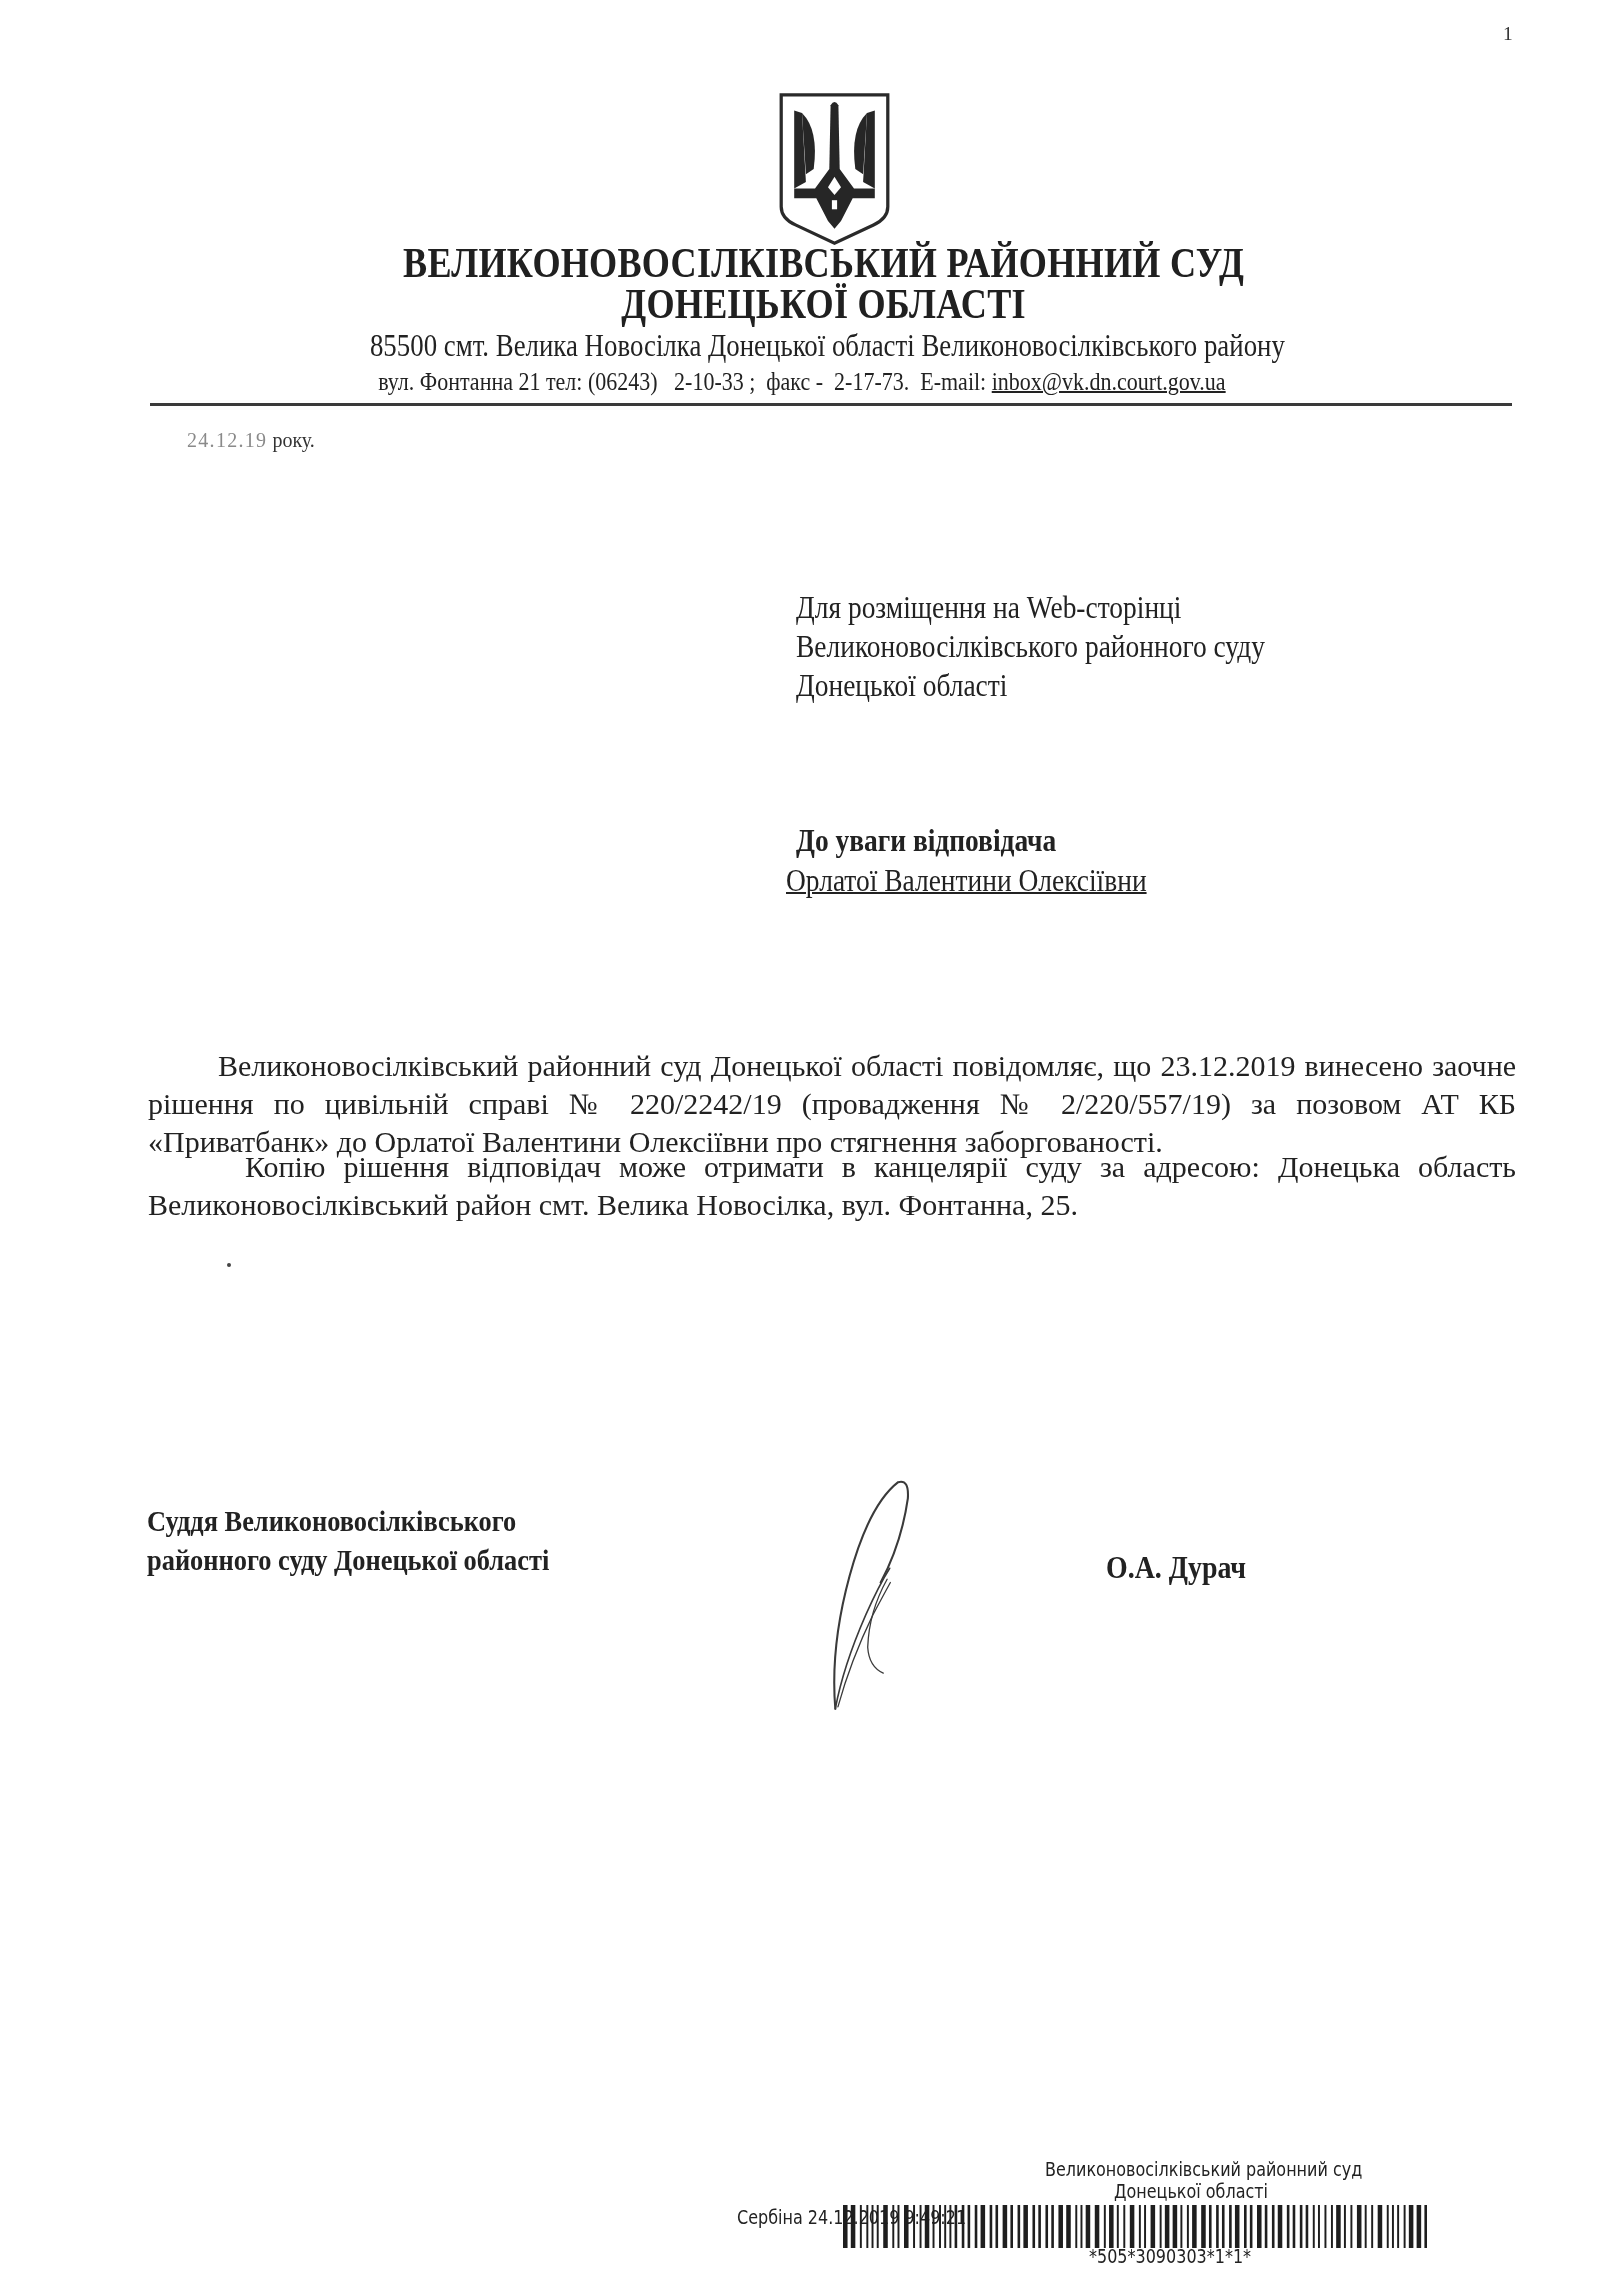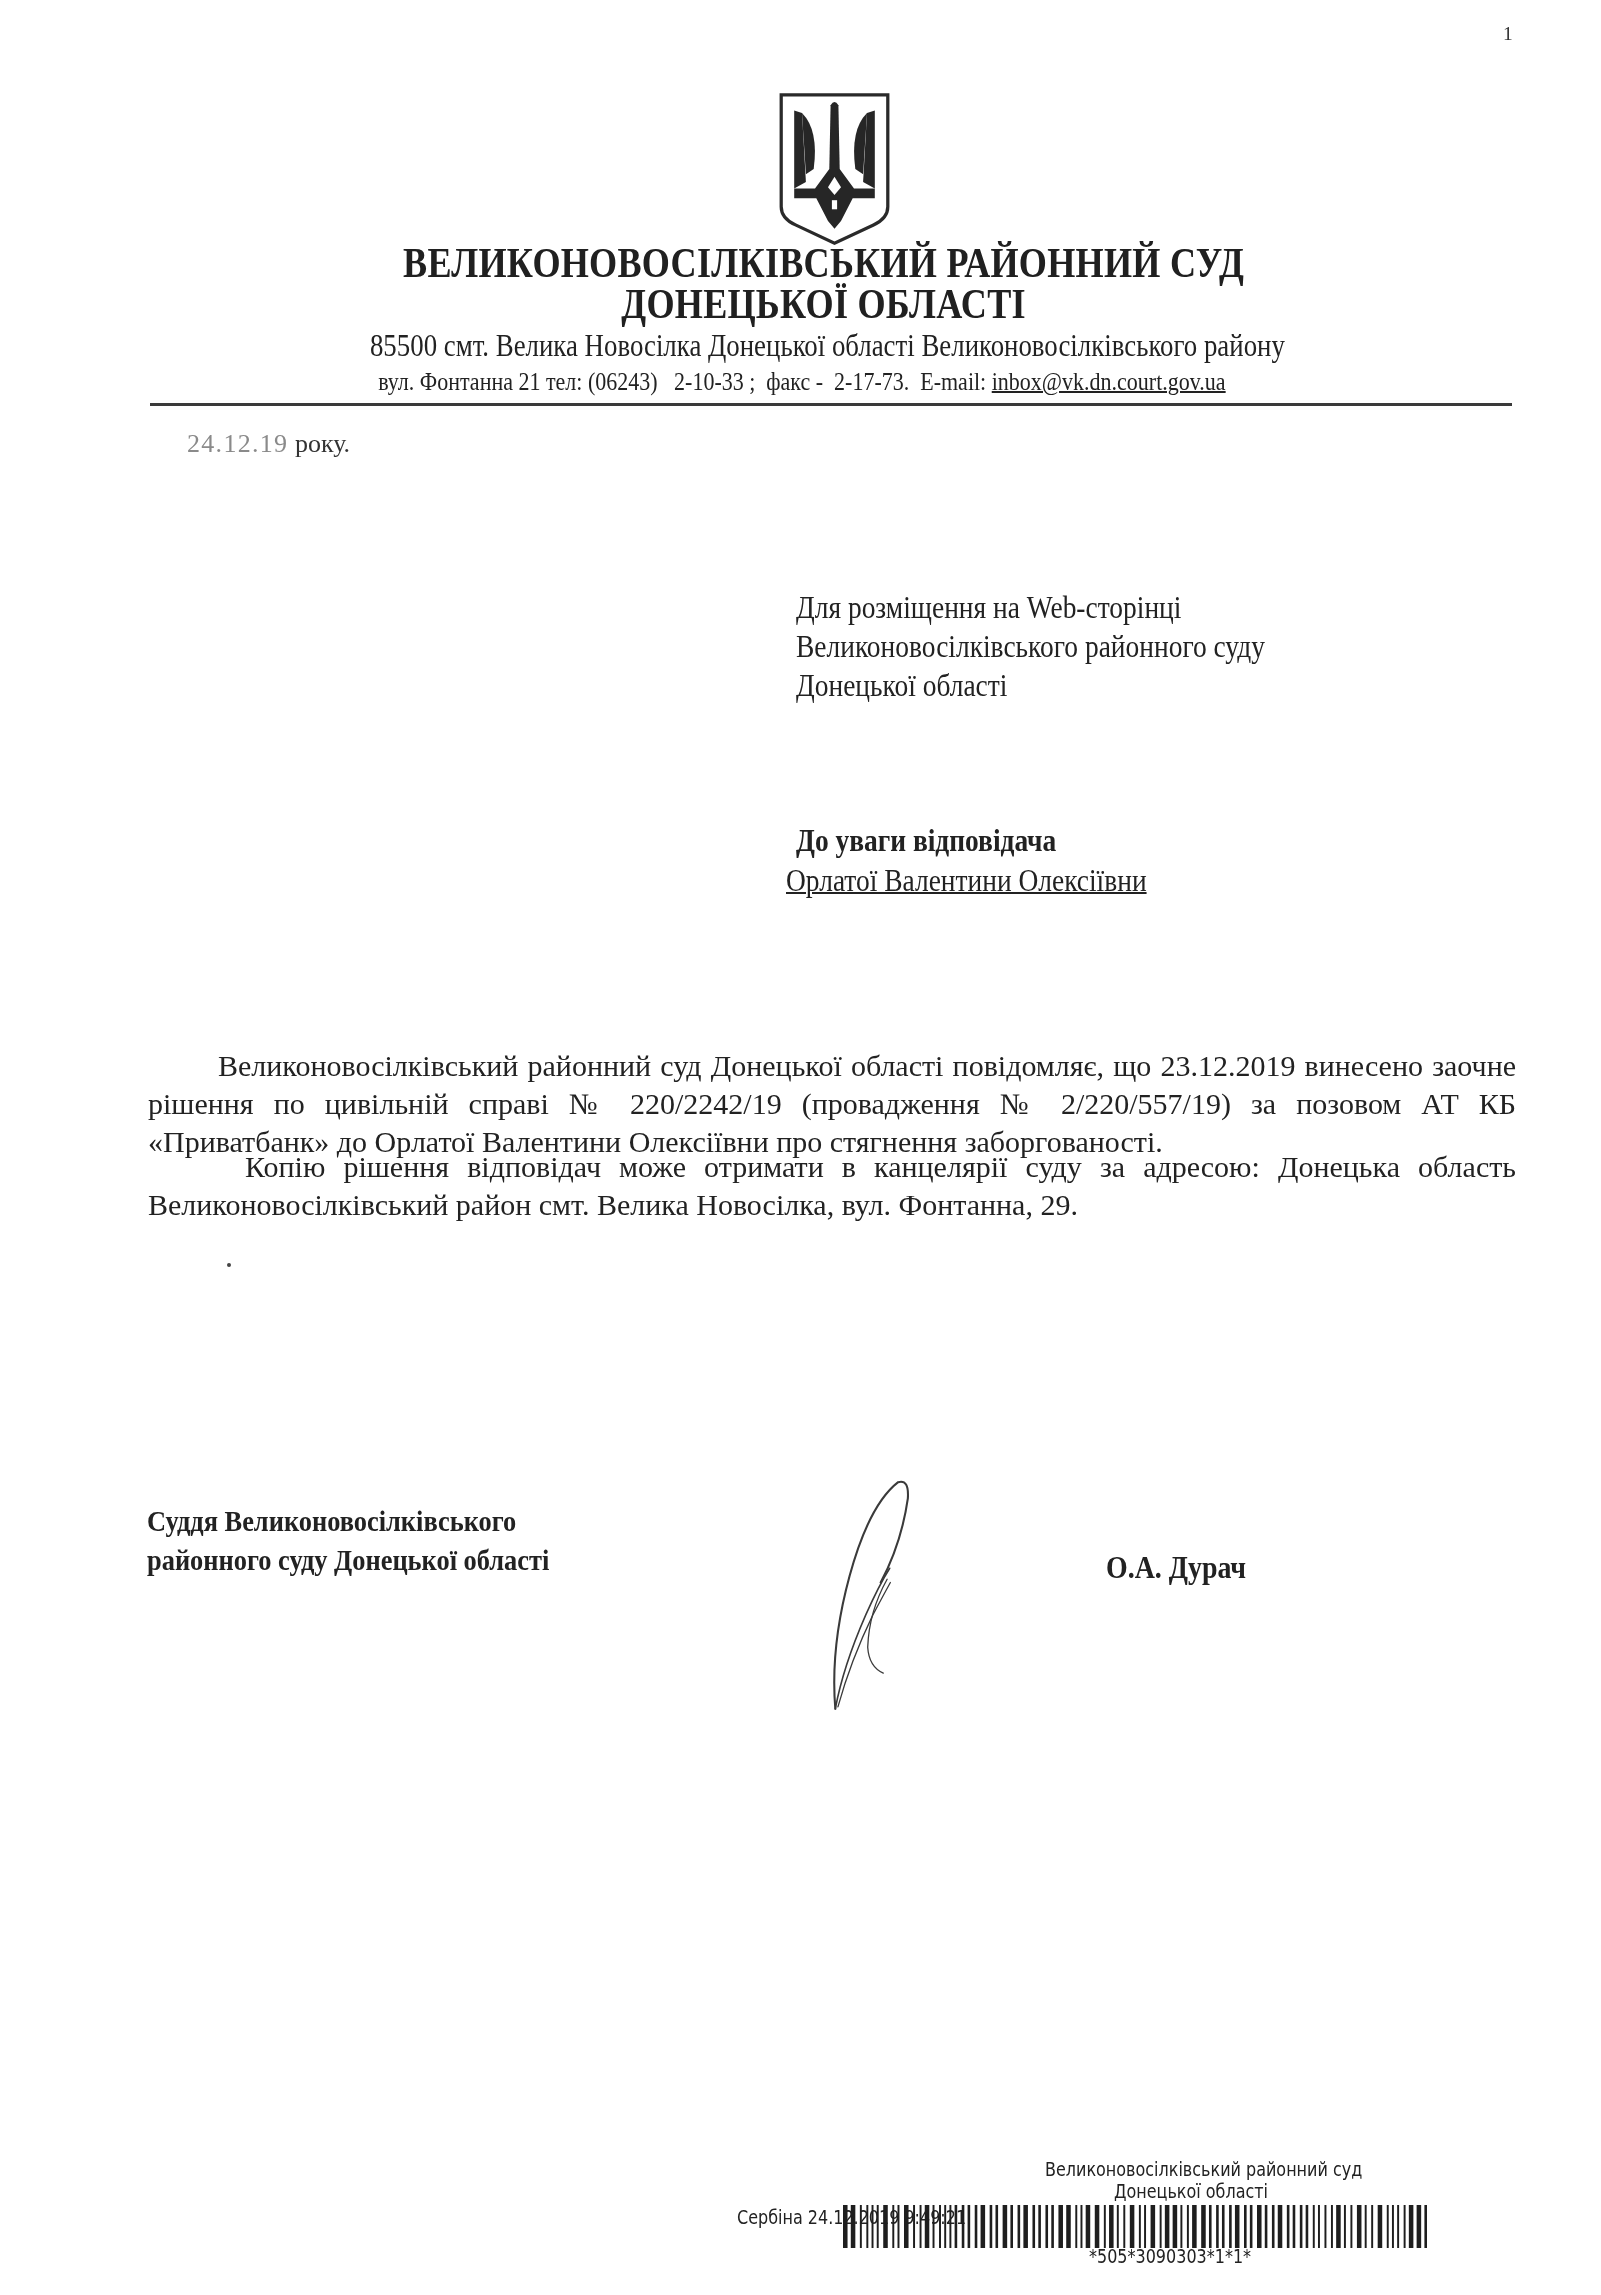--- a/index.html
+++ b/index.html
@@ -12,21 +12,21 @@
            font-size: 42px; letter-spacing: 0.3px; color: #202020;
            transform: scaleX(0.86); transform-origin: 824px 0; }
   .title1 { top: 239px; }
   .title2 { top: 280px; }
   .addr { left: 0; width: 1647px; text-align: center; font-size: 30.5px; top: 329px; color: #222;
           transform: scaleX(0.88); transform-origin: 856px 0; }
   .contact { left: 0; width: 1582px; text-align: center; font-size: 25px; top: 368px; color: #222;
              transform: scaleX(0.88); transform-origin: 882px 0; white-space: pre; }
   .contact .email { text-decoration: underline; text-decoration-thickness: 1.9px; }
   .rule { left: 150px; top: 403px; width: 1362px; height: 3.2px; background: #3a3a3a; }
-  .date { left: 187px; top: 429px; font-size: 26px; color: #333; }
+  .date { left: 187px; top: 429px; font-size: 20px; color: #333; }
   .date .d { color: #8a8a8a; letter-spacing: 1.3px; }
   .web { left: 796px; font-size: 30.5px; color: #222;
          transform: scaleX(0.9); transform-origin: 0 0; white-space: nowrap; }
   .web1 { top: 591px; } .web2 { top: 630px; } .web3 { top: 669px; }
   .attn { left: 796px; top: 824px; font-size: 30.5px; font-weight: bold; color: #222;
           transform: scaleX(0.9); transform-origin: 0 0; white-space: nowrap; }
   .resp { left: 786px; top: 864px; font-size: 30.5px; color: #222; text-decoration: underline;
           text-decoration-thickness: 1.9px; transform: scaleX(0.9); transform-origin: 0 0; white-space: nowrap; }
   .body-text { left: 148px; width: 1368px; font-size: 30px; line-height: 38px; color: #222;
                text-align: justify; }
@@ -77,21 +77,21 @@
 <div class="abs date"><span class="d">24.12.19</span><span> року.</span></div>
 
 <div class="abs web web1">Для розміщення на Web-сторінці</div>
 <div class="abs web web2">Великоновосілківського районного суду</div>
 <div class="abs web web3">Донецької області</div>
 
 <div class="abs attn">До уваги відповідача</div>
 <div class="abs resp">Орлатої Валентини Олексіївни</div>
 
 <div class="abs body-text p1">Великоновосілківський районний суд Донецької області повідомляє, що 23.12.2019 винесено заочне рішення по цивільній справі № 220/2242/19 (провадження № 2/220/557/19) за позовом АТ КБ «Приватбанк» до Орлатої Валентини Олексіївни про стягнення заборгованості.</div>
-<div class="abs body-text p2">Копію рішення відповідач може отримати в канцелярії суду за адресою: Донецька область Великоновосілківський район смт. Велика Новосілка, вул. Фонтанна, 29.</div>
+<div class="abs body-text p2">Копію рішення відповідач може отримати в канцелярії суду за адресою: Донецька область Великоновосілківський район смт. Велика Новосілка, вул. Фонтанна, 25.</div>
 <div class="abs stray-dot"></div>
 
 <div class="abs judge judge1">Суддя Великоновосілківського</div>
 <div class="abs judge judge2">районного суду Донецької області</div>
 
 <svg class="abs signature" viewBox="0 0 200 420">
   <g fill="none" stroke="#3a3a3a" stroke-linecap="round">
     <path d="M48 395 Q40 300 70 190 Q100 80 145 45 Q162 40 160 70 Q150 140 118 200" stroke-width="3.2"></path>
     <path d="M48 395 Q60 330 95 250 Q115 205 132 178" stroke-width="2.4"></path>
     <path d="M52 392 Q72 320 106 250 Q122 220 133 200" stroke-width="2"></path>

